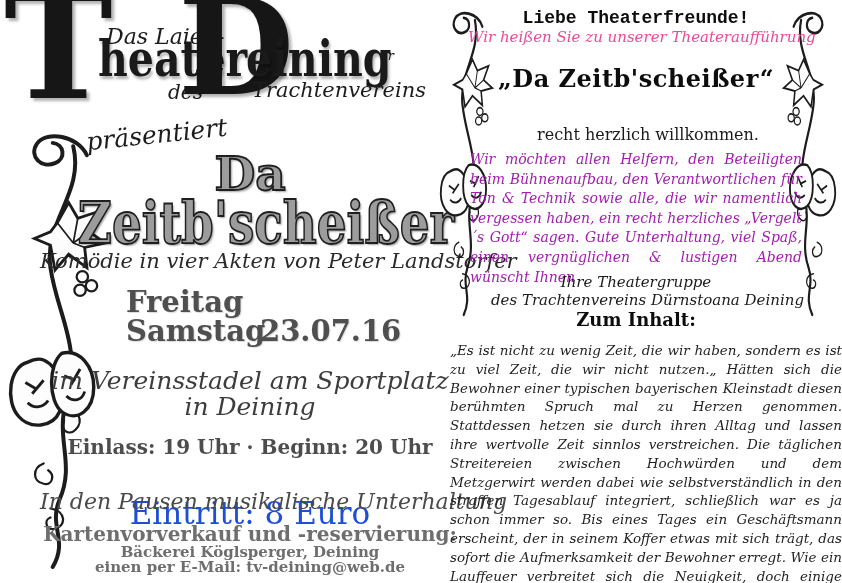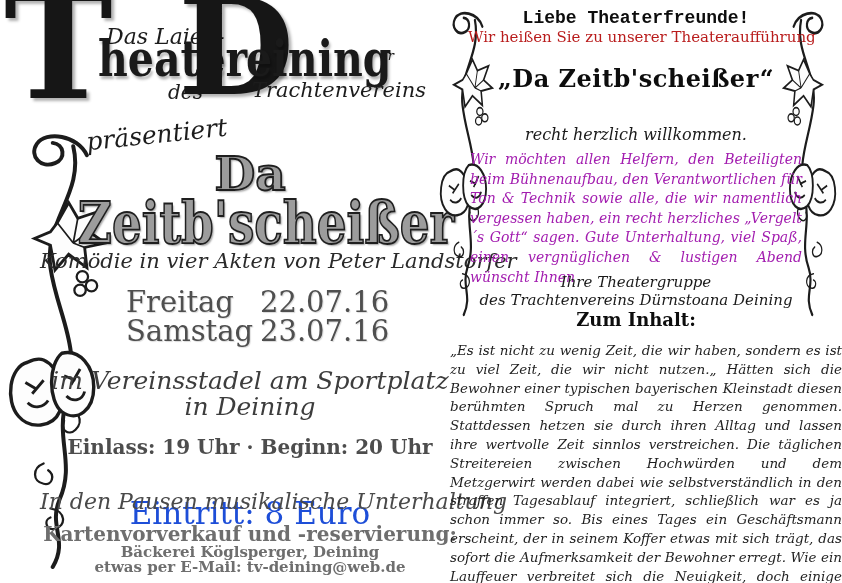--- a/index.html
+++ b/index.html
@@ -30,46 +30,46 @@
 
   
   .lcol{left:40px;width:420px;text-align:center;}
   .big-title{font-weight:bold;color:#9c9c9c;line-height:1;white-space:nowrap;
              -webkit-text-stroke:1.8px #1f1f1f;
              text-shadow:2px 2px 2px rgba(0,0,0,0.35);}
   .title1{top:150px;font-size:47px;}
   .title2{top:194px;font-size:57px;transform:scaleX(0.82);transform-origin:center top;}
   .subtitle{top:249px;font-size:21px;font-style:italic;color:#2a2a2a;white-space:nowrap;}
 
-  .dates{left:126px;top:288px;font-size:29px;font-weight:normal;color:#4f4f4f;
+  .dates{left:126px;top:288px;font-size:29px;font-weight:bold;color:#4f4f4f;
          line-height:29px;text-shadow:1px 1px 1px rgba(0,0,0,0.15);}
   .date-row{display:flex;}
   .date-day{width:134px;text-align:left;}
   .date-val{text-align:left;}
 
   .venue1{top:366px;font-size:25px;font-style:italic;color:#3d3d3d;white-space:nowrap;}
   .venue2{top:392px;font-size:25px;font-style:italic;color:#3d3d3d;text-align:center;}
 
   .admission{top:435px;font-size:20px;font-weight:bold;color:#4d4d4d;white-space:nowrap;}
   .price{top:454px;font-size:31px;font-weight:normal;color:#1d4ed8;margin-top:41px;}
   .pausen{top:489px;font-size:22px;font-style:italic;color:#4a4a4a;white-space:nowrap;}
   .tick-head{top:522px;font-size:20px;font-weight:bold;color:#6e6e6e;white-space:nowrap;}
   .tick-l1{top:543px;font-size:15px;font-weight:bold;color:#6e6e6e;}
   .tick-l2{top:558px;font-size:15px;font-weight:bold;color:#6e6e6e;}
 
   
   .rcol{left:468px;width:336px;text-align:center;}
   .r-head{top:8px;font-size:18px;font-weight:bold;color:#0d0d0d;font-family:Liberation Mono, monospace;}
-  .r-sub{top:28px;font-size:15px;color:#b91c1c;white-space:nowrap;}
+  .r-sub{top:28px;font-size:15px;font-style:italic;color:#ec4899;white-space:nowrap;}
   .r-title{top:64px;font-size:24px;font-weight:bold;letter-spacing:0.5px;color:#0d0d0d;white-space:nowrap;text-align:center;}
-  .r-welcome{top:125px;font-size:16px;font-style:italic;}
+  .r-welcome{top:125px;font-size:16px;padding-left:12px;}
   .r-para1{left:470px;width:332px;top:150px;font-size:14px;font-style:italic;
            text-align:justify;line-height:19.6px;color:#a21caf;}
   .r-sig1{top:273px;font-size:15px;font-style:italic;}
-  .r-sig2{top:291px;font-size:15px;font-style:italic;}
+  .r-sig2{top:291px;font-size:15px;font-style:italic;text-align:right;}
   .r-inhalt{top:309px;font-size:18px;font-weight:bold;color:#0d0d0d;}
   .r-para2{left:450px;width:392px;top:341px;font-size:13.5px;font-style:italic;
            text-align:justify;line-height:18.8px;color:#1f1f1f;}
 
   
   .vine{position:absolute;}
   .vine-left{left:-2px;top:126px;width:114px;height:450px;}
   .vine-r-in{left:434px;top:6px;width:62px;height:315px;}
   .vine-r-out{left:780px;top:6px;width:62px;height:315px;transform:scaleX(-1);}
 </style>
@@ -129,38 +129,37 @@
       <span class="abs script logo-praes">präsentiert</span>
     </div>
 
     <div class="abs lcol big-title title1">Da</div>
     <div class="abs lcol big-title title2">Zeitb'scheißer</div>
     <div class="abs lcol subtitle">Komödie in vier Akten von Peter Landstorfer</div>
 
     <div class="abs dates">
       <div class="date-row">
         <span class="date-day">Freitag</span>
-        <span class="date-val">22.07.16</span>
       </div>
       <div class="date-row">
         <span class="date-day">Samstag</span>
         <span class="date-val">23.07.16</span>
       </div>
     </div>
 
     <div class="abs lcol venue1">im Vereinsstadel am Sportplatz</div>
     <div class="abs lcol venue2">in Deining</div>
 
     <div class="abs lcol admission">Einlass: 19 Uhr · Beginn: 20 Uhr</div>
     <div class="abs lcol price">Eintritt: 8 Euro</div>
     <div class="abs lcol pausen">In den Pausen musikalische Unterhaltung</div>
 
     <div class="abs lcol tick-head">Kartenvorverkauf und -reservierung:</div>
     <div class="abs lcol tick-l1">Bäckerei Köglsperger, Deining</div>
-    <div class="abs lcol tick-l2">etwas per E-Mail: tv-deining@web.de</div>
+    <div class="abs lcol tick-l2">einen per E-Mail: tv-deining@web.de</div>
   </div>
 
   <div>
 
     <svg class="vine vine-r-in">
       <use href="#vine"></use>
     </svg>
     <svg class="vine vine-r-out">
       <use href="#vine"></use>
     </svg>

